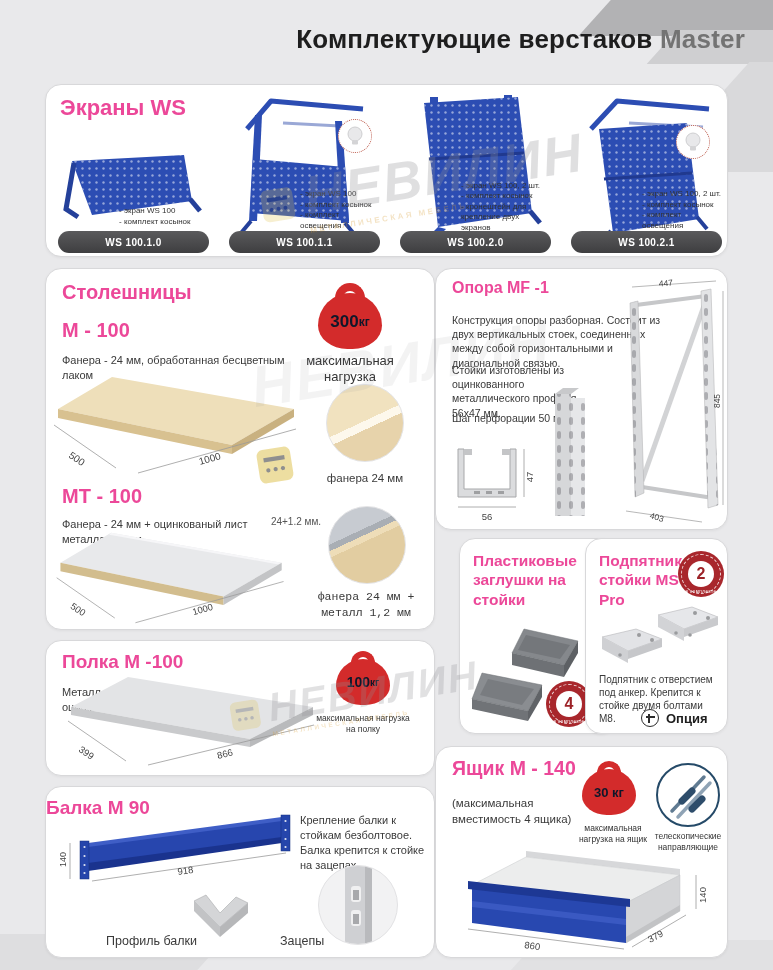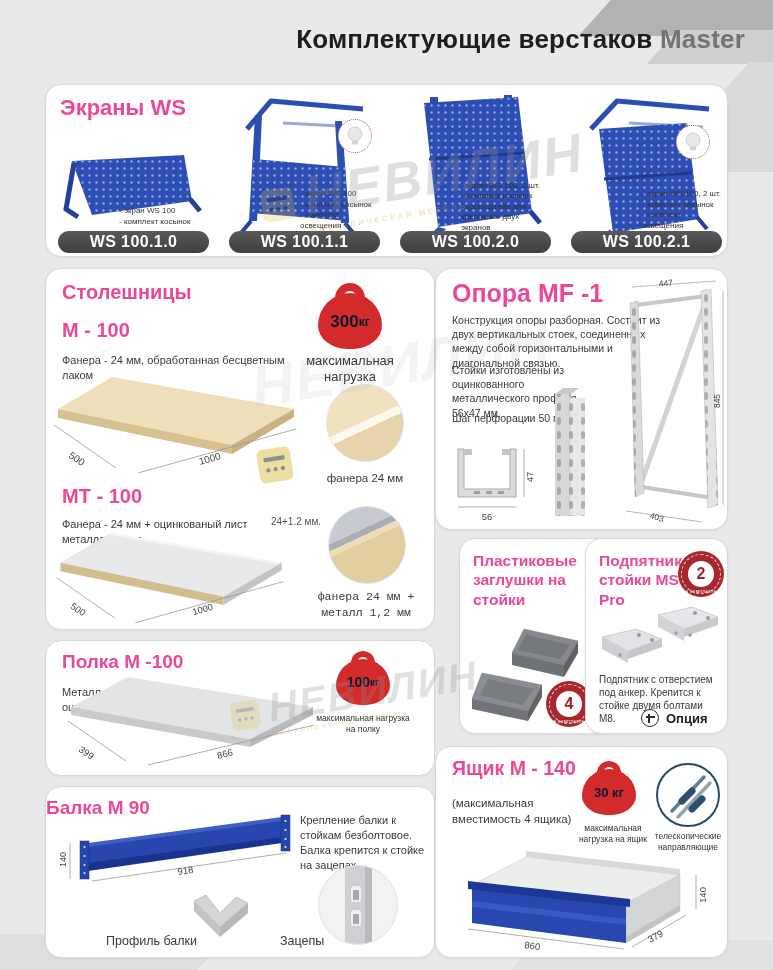--- a/index.html
+++ b/index.html
@@ -4,21 +4,21 @@
 <style>
   * { margin:0; padding:0; box-sizing:border-box; }
   html,body { width:773px; height:970px; }
   body { font-family:"Liberation Sans", sans-serif; background:#e9e9eb; position:relative; overflow:hidden; color:#1e1e1e; }
   .deco { position:absolute; transform:skewX(-42deg); z-index:0; }
   .panel { position:absolute; background:#fff; border:1px solid #d8d8da; border-radius:16px; box-shadow:0 1px 3px rgba(0,0,0,.05); z-index:1; }
   .hdr { position:absolute; left:0; right:28px; top:24px; text-align:right; font-size:26px; font-weight:bold; letter-spacing:.2px; z-index:2; }
   .hdr .accent { color:#737373; }
   .sec-title { position:absolute; font-weight:bold; color:#ec4899; }
   .body-txt { position:absolute; color:#3a3a3a; line-height:1.35; }
-  .pill { position:absolute; left:0; right:0; bottom:2px; height:22px; background:linear-gradient(#5a5a5c,#3e3e40); border-radius:12px; color:#fff; font-weight:bold; font-size:16px; display:flex; align-items:center; justify-content:center; letter-spacing:.4px; }
+  .pill { position:absolute; left:0; right:0; bottom:2px; height:22px; background:linear-gradient(#5a5a5c,#3e3e40); border-radius:12px; color:#fff; font-weight:bold; font-size:10px; display:flex; align-items:center; justify-content:center; letter-spacing:.4px; }
   .ws-col { position:absolute; top:6px; width:151px; height:164px; }
   .ws-feats { position:absolute; font-size:8px; line-height:1.3; color:#333; }
   .kb { position:absolute; display:flex; flex-direction:column; align-items:center; }
   .kb-handle { width:30px; height:20px; border:8px solid #d32b2b; border-bottom:none; border-top-left-radius:16px; border-top-right-radius:16px; }
   .kb-body { width:64px; height:56px; margin-top:-10px; background:#d32b2b; border-radius:50% 50% 46% 46% / 58% 58% 42% 42%; display:flex; flex-direction:row; align-items:center; justify-content:center; color:#0f172a; font-weight:bold; line-height:1; }
   .kb-val { font-size:17px; } .kb-unit { font-size:12px; margin-top:1px; }
   .kb.sm .kb-handle { width:24px; height:16px; border-width:6px; }
   .kb.sm .kb-body { width:54px; height:46px; margin-top:-8px; }
   .kb.sm .kb-val { font-size:14px; } .kb.sm .kb-unit { font-size:10px; }
   .kb-label { position:absolute; font-size:8.5px; color:#333; text-align:center; line-height:1.25; }
@@ -191,21 +191,21 @@
     <polygon points="4,36 178,72 178,81 4,45" fill="#d2bd8e"></polygon>
     <polygon points="240,36 240,44 178,81 178,72" fill="#c3c4c6"></polygon>
     <line x1="0" y1="52" x2="62" y2="95" stroke="#9a9a9a" stroke-width="0.8"></line>
     <text x="14" y="84" font-size="10" fill="#444" transform="rotate(34 14 84)">500</text>
     <line x1="84" y1="100" x2="242" y2="56" stroke="#9a9a9a" stroke-width="0.8"></line>
     <text x="146" y="92" font-size="10" fill="#444" transform="rotate(-16 146 92)">1000</text>
   </svg>
 </div>
 
 <div class="panel" style="left:435px; top:268px; width:293px; height:262px;">
-  <div class="sec-title" style="left:16px; top:10px; font-size:25px;">Опора MF -1</div>
+  <div class="sec-title" style="left:16px; top:10px; font-size:16px;">Опора MF -1</div>
   <div class="body-txt" style="left:16px; top:44px; width:218px; font-size:10.5px;">Конструкция опоры разборная. Состоит из двух вертикальных стоек, соединенных между собой горизонтальными и диагональной связью.</div>
   <div class="body-txt" style="left:16px; top:94px; width:150px; font-size:10.5px;">Стойки изготовлены из оцинкованного металлического профиля 56х47 мм.</div>
   <div class="body-txt" style="left:16px; top:142px; width:130px; font-size:10.5px;">Шаг перфорации 50 мм.</div>
 
   <svg width="95" height="92" viewBox="0 0 95 92" style="position:absolute; left:8px; top:168px;">
     <path d="M14 12 L20 12 L20 52 L66 52 L66 12 L72 12 L72 60 L14 60 Z" fill="#dbdcde" stroke="#a7a8aa" stroke-width="1"></path>
     <rect x="20" y="12" width="8" height="6" fill="#c4c5c7"></rect>
     <rect x="58" y="12" width="8" height="6" fill="#c4c5c7"></rect>
     <rect x="30" y="54" width="6" height="3" fill="#9fa0a2"></rect>
     <rect x="42" y="54" width="6" height="3" fill="#9fa0a2"></rect>

